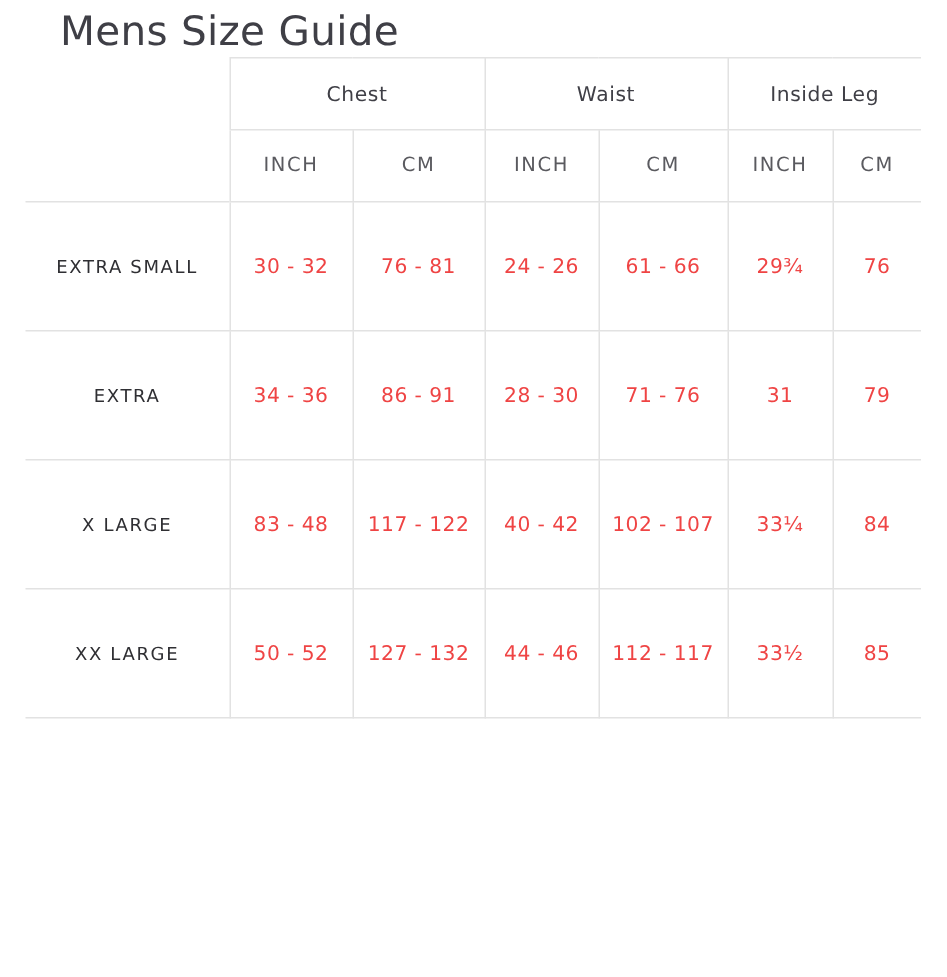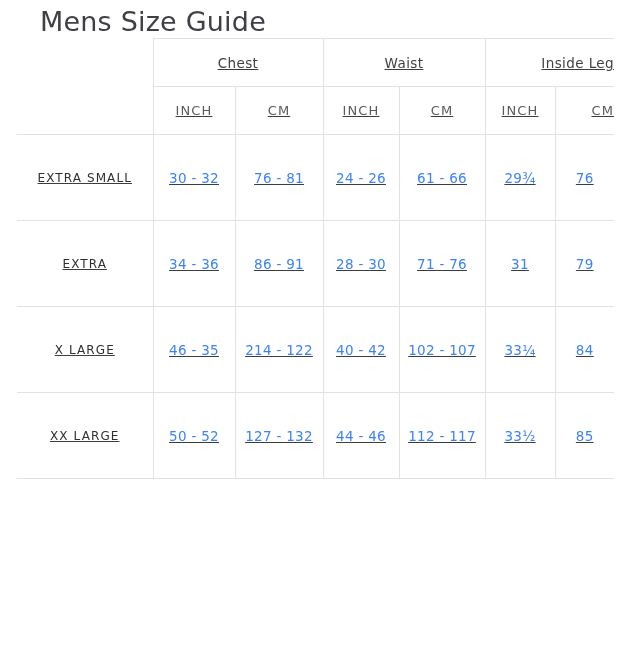--- a/index.html
+++ b/index.html
@@ -30,21 +30,20 @@
     letter-spacing: 0.2px;
     margin-left: 38px;
   }
   table.size-table {
     position: absolute;
     left: 17px;
     top: 38px;
     width: 597px;
     border-collapse: collapse;
     table-layout: fixed;
-    text-decoration: underline;
   }
   table.size-table td,
   table.size-table th {
     border: 1px solid #e2e2e2;
     text-align: center;
     vertical-align: middle;
     font-weight: 400;
     padding: 0;
   }
   
@@ -77,31 +76,30 @@
   }
   .size-label {
     font-size: 12px;
     font-weight: bold;
     color: #2f2f33;
     letter-spacing: 1.1px;
     border-left: none !important;
   }
   .val {
     font-size: 13.5px;
-    color: #3b82f6;
+    color: #ef4444;
     letter-spacing: 0.3px;
   }
   .data-row td:last-child {
     border-right: none;
     margin-top: 31px;
   }
   .grp-head th:last-child,
   .unit-head th:last-child {
     border-right: none;
-    text-align: right;
   }
   
   col.c-size  { width: 136px; }
   col.c-in    { width: 82px; }
   col.c-cm    { width: 88px; }
   col.c-in2   { width: 76px; }
   col.c-cm2   { width: 86px; }
   col.c-in3   { width: 70px; }
   col.c-cm3   { width: 59px; }
 </style>
@@ -153,22 +151,22 @@
         <td class="size-label">EXTRA</td>
         <td class="val">34 - 36</td>
         <td class="val">86 - 91</td>
         <td class="val">28 - 30</td>
         <td class="val">71 - 76</td>
         <td class="val">31</td>
         <td class="val">79</td>
       </tr>
       <tr class="data-row">
         <td class="size-label">X LARGE</td>
-        <td class="val">46 - 35</td>
-        <td class="val">214 - 122</td>
+        <td class="val">83 - 48</td>
+        <td class="val">117 - 122</td>
         <td class="val">40 - 42</td>
         <td class="val">102 - 107</td>
         <td class="val">33¼</td>
         <td class="val">84</td>
       </tr>
       <tr class="data-row">
         <td class="size-label">XX LARGE</td>
         <td class="val">50 - 52</td>
         <td class="val">127 - 132</td>
         <td class="val">44 - 46</td>

